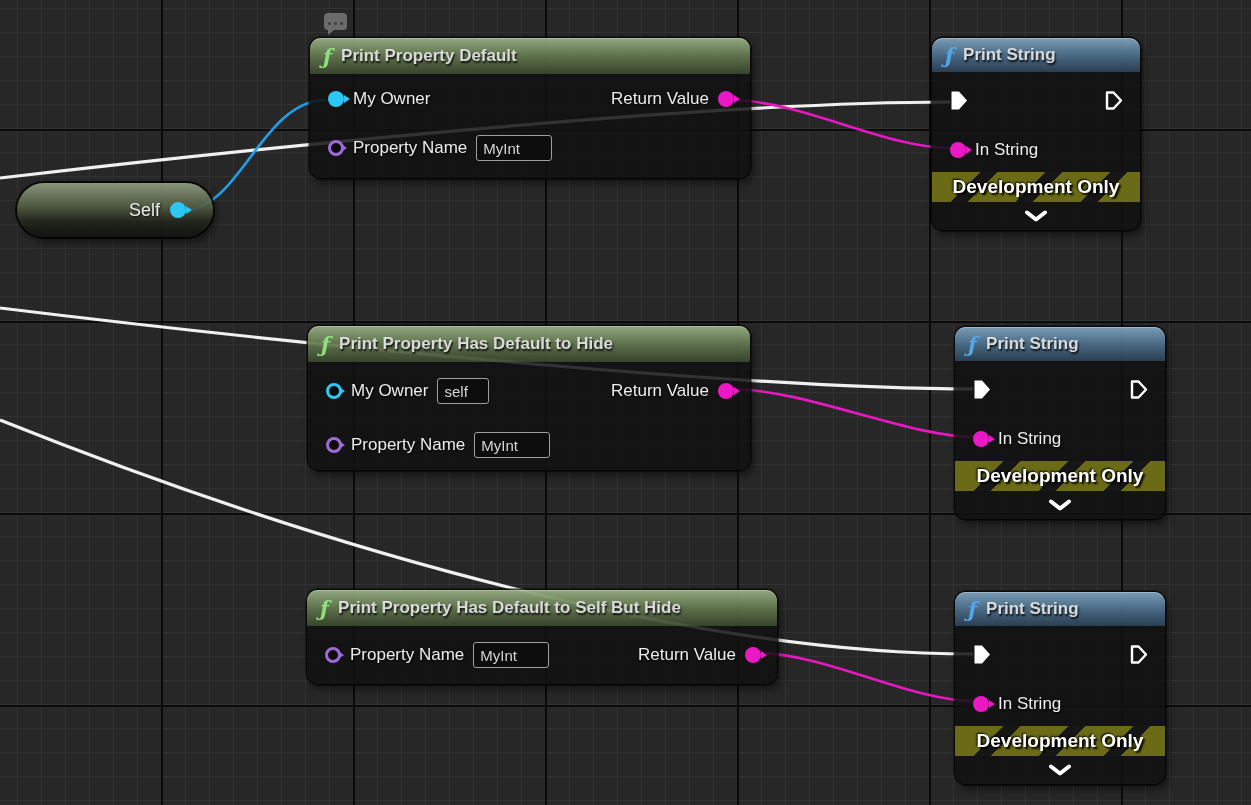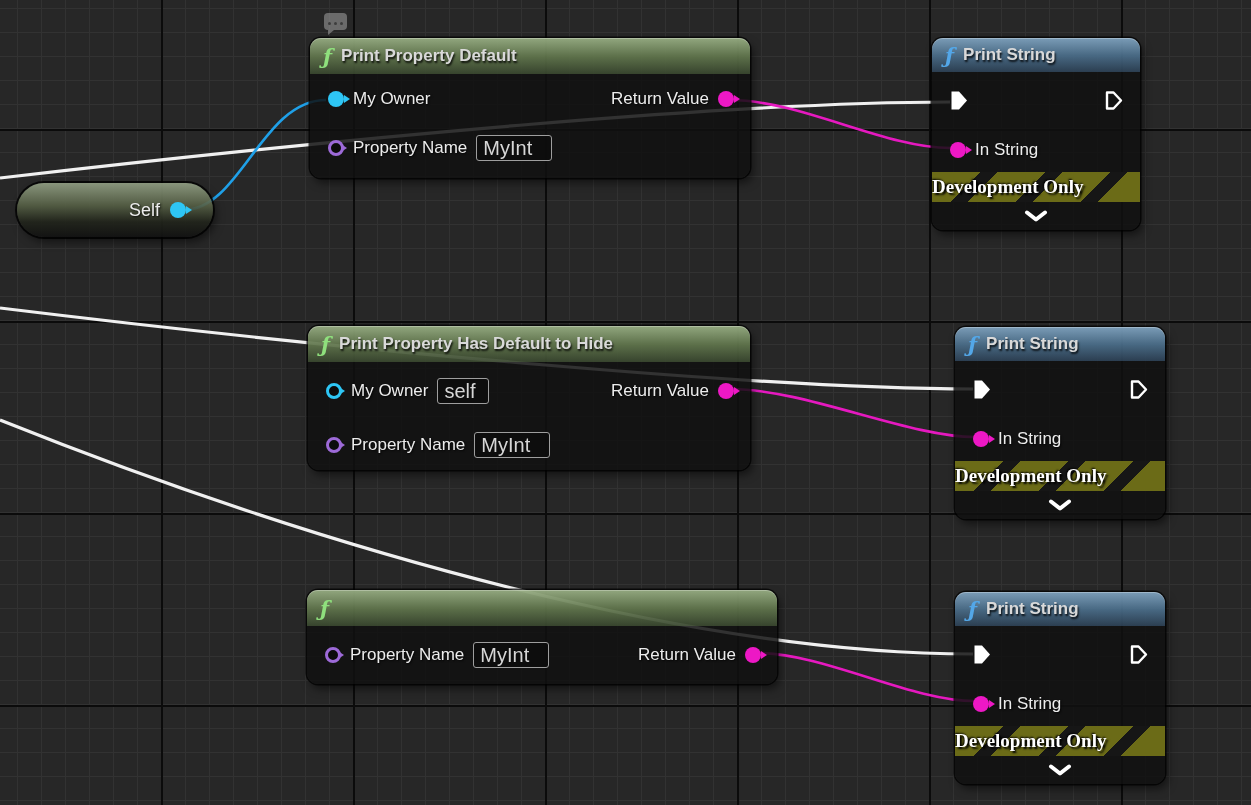--- a/index.html
+++ b/index.html
@@ -44,26 +44,25 @@
   .pin-circ.filled{background:var(--c);}
   .pin-circ.hollow{border:3.5px solid var(--c);background:rgba(8,8,8,.55);}
   .pin-circ::after{
     content:"";position:absolute;left:100%;top:50%;transform:translateY(-50%);
     border-left:6px solid var(--c);border-top:4.5px solid transparent;border-bottom:4.5px solid transparent;
   }
   .c-cyan{--c:#2ec6f5;} .c-pink{--c:#ed18c5;} .c-purple{--c:#9d6ad8;}
   .pin-exec{flex:0 0 auto;display:block;}
   .field{
     box-sizing:content-box;height:22px;padding:1px 6px;border:1.5px solid #9e9e9e;border-radius:3px;
-    background:rgba(12,12,12,.78);color:#d6d6d6;font-size:20px;font-family:inherit;outline:none;
+    background:rgba(12,12,12,.78);color:#d6d6d6;font-size:15px;font-family:inherit;outline:none;
   }
   .dev-banner{
-    height:30px;display:flex;align-items:center;
+    height:30px;display:flex;align-items:center;justify-content:center;
     background:repeating-linear-gradient(135deg,#6b6b17 0 34px,#161616 34px 46px);
-    font-family:Liberation Serif, serif;
   }
   .dev-banner span{font-size:19px;font-weight:600;color:#fff;text-shadow:2px 2px 2px #000,-1px -1px 2px #000;}
   .chevron-row{height:28px;display:flex;align-items:center;justify-content:center;border-radius:0 0 11px 11px;}
   
   .self-node{
     position:absolute;z-index:2;left:17px;top:183px;width:196px;height:54px;border-radius:27px;
     background:linear-gradient(180deg,rgba(142,155,129,.95),rgba(84,94,68,.92) 42%,rgba(33,36,27,.93) 72%,rgba(18,18,18,.95));
     box-shadow:0 0 0 2px rgba(0,0,0,.8),3px 5px 9px rgba(0,0,0,.5);
     display:flex;align-items:center;justify-content:flex-end;gap:10px;padding-right:27px;box-sizing:border-box;
   }
@@ -154,20 +153,21 @@
           <span class="pin-label">Property Name</span>
           <input class="field" style="width: 62px;" readonly="" value="MyInt">
         </div>
       </div>
     </div>
   </div>
 
   <div class="node" style="left:307px;top:590px;width:470px;">
     <div class="node-header header-green">
       <span class="fn-icon green">ƒ</span>
+      <span class="node-title">Print Property Has Default to Self But Hide</span>
     </div>
     <div class="node-body">
       <div class="row" style="height:58px;">
         <div class="pin-group">
           <span class="pin-circ hollow c-purple"></span>
           <span class="pin-label">Property Name</span>
           <input class="field" style="width: 62px;" readonly="" value="MyInt">
         </div>
         <div class="pin-group">
           <span class="pin-label">Return Value</span>

